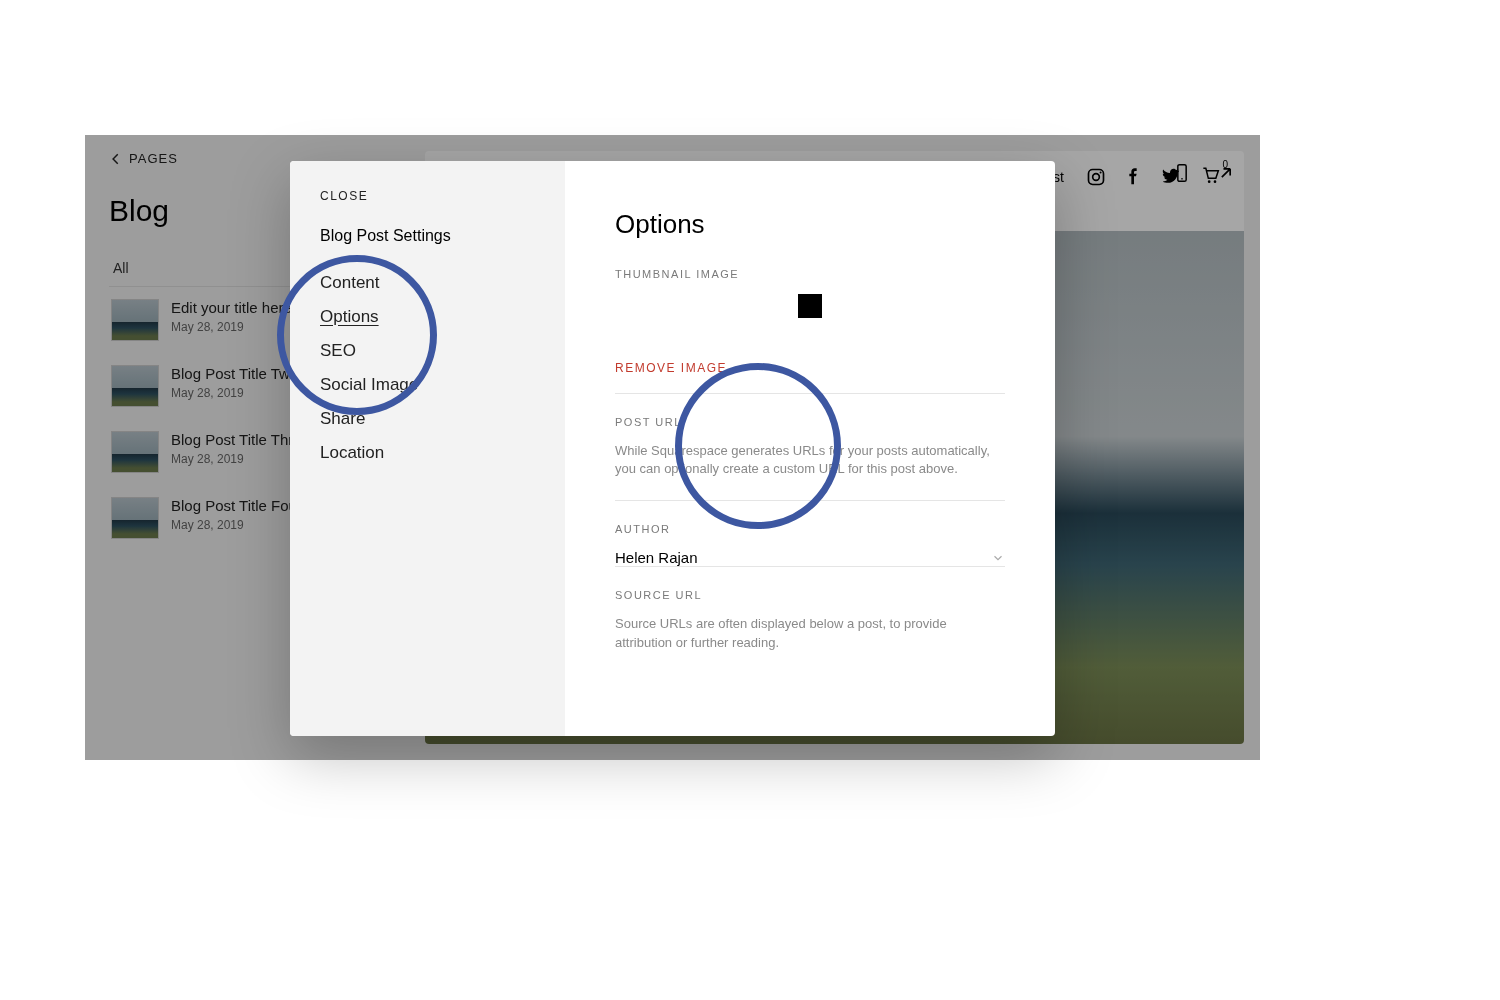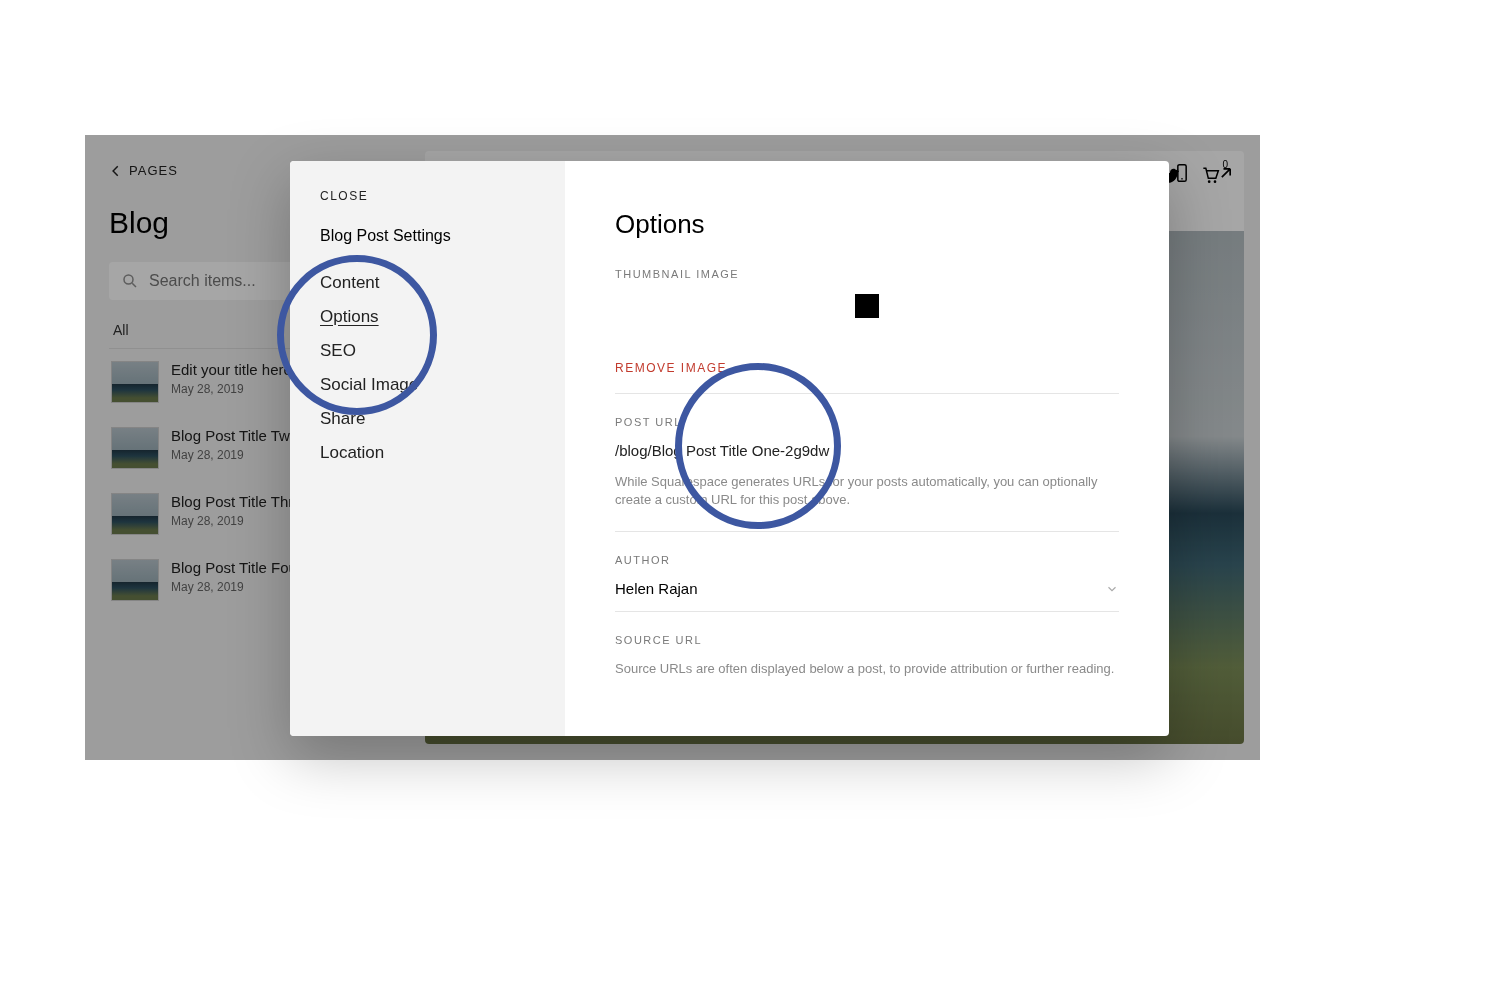--- a/index.html
+++ b/index.html
@@ -2,21 +2,21 @@
 <html><head>
   <meta charset="utf-8">
   <style>
     * { box-sizing: border-box; margin: 0; padding: 0; }
     body { font-family: -apple-system, BlinkMacSystemFont, "Segoe UI", Helvetica, Arial, sans-serif; background: #fff; width: 1500px; height: 1000px; position: relative; overflow: hidden; }
     .canvas { position: absolute; left: 85px; top: 135px; width: 1175px; height: 625px; background: #f2f2f2; }
     .dim-overlay { position: absolute; inset: 0; background: rgba(0,0,0,0.35); pointer-events: none; }
 
     
     .editor { position: absolute; inset: 0; display: flex; }
-    .left-panel { width: 340px; padding: 28px 24px 0 24px; }
+    .left-panel { width: 340px; padding: 16px 24px 0 24px; }
     .back-row { display: flex; align-items: center; gap: 6px; font-size: 13px; letter-spacing: 1px; color: #222; margin-bottom: 28px; }
     .back-row svg { width: 14px; height: 14px; }
     .page-title { font-size: 30px; font-weight: 500; margin-bottom: 22px; }
     .search-wrap { display: flex; align-items: center; gap: 10px; background: #fff; border-radius: 4px; padding: 10px 12px; margin-bottom: 12px; }
     .search-wrap svg { width: 18px; height: 18px; opacity: .6; }
     .search-wrap input { border: 0; outline: 0; font-size: 16px; flex: 1; background: transparent; color: #555; }
     .filter-row { padding: 10px 4px; font-size: 14px; color: #333; border-bottom: 1px solid #ddd; }
     .post-item { display: flex; gap: 12px; padding: 12px 2px; }
     .thumb { width: 48px; height: 42px; background: linear-gradient(to bottom, #b8c5cc 0%, #9db0b9 55%, #223a48 56%, #2e5161 70%, #6b7a4c 90%); border:1px solid #ccc; }
     .post-meta .ptitle { font-size: 15px; color: #222; margin-bottom: 4px; }
@@ -27,37 +27,37 @@
     .preview-topbar .brand-text { font-size: 14px; margin-right: 4px; }
     .preview-topbar svg { width: 20px; height: 20px; }
     .cart-wrap { position: relative; }
     .cart-badge { position: absolute; top: -6px; right: -8px; font-size: 10px; }
     .preview-hero { position: absolute; left: 0; right: 0; top: 80px; bottom: 0; background: linear-gradient(to bottom, #b5bfc3 0%, #cbd2d5 40%, #2a4a5a 55%, #3f6876 65%, #7d8f58 85%, #6b7545 100%); }
 
     .editor-icons { position: absolute; right: 24px; top: 28px; display: flex; gap: 24px; }
     .editor-icons svg { width: 20px; height: 20px; }
 
     
-    .modal { position: absolute; left: 205px; top: 26px; width: 879px; height: 575px; background: #fff; border-radius: 4px; box-shadow: 0 20px 60px rgba(0,0,0,.25); display: flex; overflow: hidden; }
+    .modal { position: absolute; left: 205px; top: 26px; width: 765px; height: 575px; background: #fff; border-radius: 4px; box-shadow: 0 20px 60px rgba(0,0,0,.25); display: flex; overflow: hidden; }
     .modal-nav { width: 275px; background: #f3f3f3; padding: 28px 30px; }
     .close-btn { font-size: 12px; letter-spacing: 1.5px; color: #222; margin-bottom: 24px; cursor: pointer; }
     .modal-title { font-size: 16px; font-weight: 500; margin-bottom: 28px; }
     .nav-list { display: flex; flex-direction: column; gap: 14px; }
     .nav-item { font-size: 17px; color: #222; cursor: pointer; }
     .nav-item.active { text-decoration: underline; text-underline-offset: 3px; }
 
     .modal-body { flex: 1; padding: 48px 50px 20px 50px; overflow: auto; }
     .body-title { font-size: 26px; font-weight: 500; margin-bottom: 28px; }
     .field-label { font-size: 11px; letter-spacing: 1.5px; color: #7a7a7a; margin-bottom: 14px; text-transform: uppercase; }
     .thumb-prev { width: 24px; height: 24px; background: #000; margin: 0 auto 18px auto; }
     .remove-link { font-size: 12px; letter-spacing: 1.5px; color: #c23b2e; margin-bottom: 18px; cursor: pointer; margin-top: 43px; }
     .divider { height: 1px; background: #e5e5e5; margin: 0 0 22px 0; }
     .url-value { font-size: 15px; color: #222; margin-bottom: 14px; }
     .help-text { font-size: 13px; color: #8a8a8a; line-height: 1.4; margin-bottom: 22px; }
-    .select-row { display: flex; justify-content: space-between; align-items: center; margin-bottom: 14px; }
+    .select-row { display: flex; justify-content: space-between; align-items: center; }
     .select-row .value { font-size: 15px; }
     .select-row svg { width: 14px; height: 14px; opacity: .5; }
     .input-ghost { font-size: 15px; color: #b0b0b0; margin-bottom: 14px; }
 
     
     .anno { position: absolute; border: 7px solid #3d57a1; border-radius: 50%; pointer-events: none; }
     .anno-1 { left: 192px; top: 120px; width: 160px; height: 160px; }
     .anno-2 { left: 590px; top: 228px; width: 166px; height: 166px; }
   </style>
 </head>
@@ -67,27 +67,20 @@
 
   <div class="editor">
     <div class="left-panel">
       <div class="back-row">
         <svg viewBox="0 0 24 24">
             <path d="M15 4l-8 8 8 8" fill="none" stroke="#222" stroke-width="2.5"></path>
           </svg>
         <span>PAGES</span>
       </div>
       <div class="page-title">Blog</div>
-      <div class="search-wrap">
-        <svg viewBox="0 0 24 24">
-            <circle cx="10" cy="10" r="6" fill="none" stroke="#444" stroke-width="2"></circle>
-            <path d="M15 15l5 5" stroke="#444" stroke-width="2"></path>
-          </svg>
-        <input type="text" placeholder="Search items..." style="">
-      </div>
       <div class="filter-row">All</div>
 
       <div class="post-item">
         <div class="thumb"></div>
         <div class="post-meta">
           <div class="ptitle">Edit your title here</div>
           <div class="pdate">May 28, 2019</div>
         </div>
       </div>
       <div class="post-item">
@@ -168,21 +161,20 @@
 
     <div class="modal-body">
       <div class="body-title">Options</div>
 
       <div class="field-label">THUMBNAIL IMAGE</div>
       <div class="thumb-prev"></div>
       <div class="remove-link">REMOVE IMAGE</div>
       <div class="divider"></div>
 
       <div class="field-label">POST URL</div>
-      <div class="url-value">/blog/Blog Post Title One-2g9dw</div>
       <div class="help-text">While Squarespace generates URLs for your posts automatically, you can optionally create a custom URL for this post above.</div>
       <div class="divider"></div>
 
       <div class="field-label">AUTHOR</div>
       <div class="select-row">
         <span class="value">Helen Rajan</span>
         <svg viewBox="0 0 24 24">
             <path d="M6 9l6 6 6-6" fill="none" stroke="#555" stroke-width="2"></path>
           </svg>
       </div>

